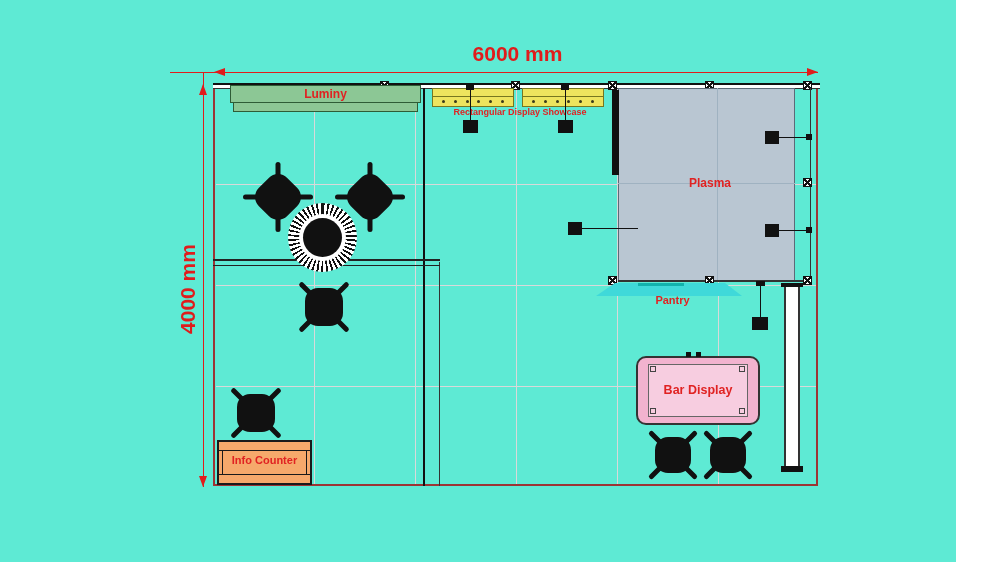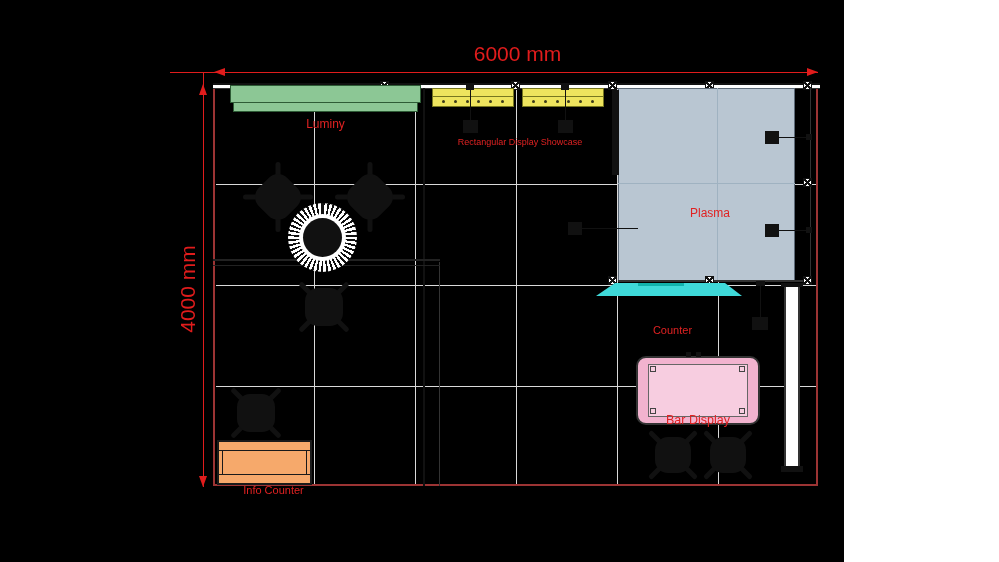--- a/index.html
+++ b/index.html
@@ -1,33 +1,33 @@
 <!DOCTYPE html>
 <html><head>
 <meta charset="utf-8">
 <style>
   html,body{margin:0;padding:0;background:#ffffff;}
-  #stage{position:relative;width:844px;height:562px;background:#000000;overflow:hidden;
-         font-family:"Liberation Sans",sans-serif;}
+  #stage{position:relative;width:956px;height:562px;background:#5eead4;overflow:hidden;
+         font-family:"Liberation Sans",sans-serif;font-weight:bold;}
   .abs{position:absolute;}
   
   .dim-line{background:#e01c1c;}
   .arrow{width:0;height:0;}
   .dim-text{color:#e01c1c;font-size:21px;text-align:center;white-space:nowrap;}
   
   .plan-border{border:2px solid #9c3434;box-sizing:border-box;}
   .top-wall{background:#fff;border-top:2px solid #111;border-bottom:1px solid #333;box-sizing:border-box;}
   .post{width:9px;height:9px;background-color:#fff;border:1px solid #111;box-sizing:border-box;
         background-image:linear-gradient(45deg,transparent 42%,#111 42%,#111 58%,transparent 58%),
                          linear-gradient(135deg,transparent 42%,#111 42%,#111 58%,transparent 58%);}
   .grid-v{width:1px;background:#d9d9d9;}
   .grid-h{height:1px;background:#d9d9d9;}
   .wall-black{background:#111;}
   
-  .lbl{color:#e02222;text-align:center;white-space:nowrap;margin-top:30px;}
+  .lbl{color:#e02222;text-align:center;white-space:nowrap;}
   
   .luminy{background:#8cc795;border:1px solid #2e5c36;box-sizing:border-box;}
   
   .showcase{background:#eee45e;border:1px solid #77771f;box-sizing:border-box;display:flex;flex-direction:column;}
   .showcase .band{height:7px;border-bottom:1px solid #77771f;}
   .showcase .dots{flex:1;display:flex;align-items:center;justify-content:space-around;padding:0 5px;}
   .showcase .dots i{width:3px;height:3px;border-radius:50%;background:#3a3a1a;}
   
   .pantry{background:#b9c6d2;border:1px solid #5d6a78;box-sizing:border-box;}
   .pantry-grid{background:#9fb2c1;}
@@ -141,21 +141,21 @@
   <div class="abs fixture" style="left:779px;top:137px;width:33px;height:1px;"></div>
   <div class="abs fixture" style="left:806px;top:134px;width:6px;height:6px;"></div>
   <div class="abs fixture" style="left:765px;top:224px;width:14px;height:13px;"></div>
   <div class="abs fixture" style="left:779px;top:230px;width:33px;height:1px;"></div>
   <div class="abs fixture" style="left:806px;top:227px;width:6px;height:6px;"></div>
   <div class="abs fixture" style="left:568px;top:222px;width:14px;height:13px;"></div>
   <div class="abs fixture" style="left:582px;top:228px;width:56px;height:1px;"></div>
 
   <div class="abs plasma" style="left:596px;top:283px;width:146px;height:13px;"></div>
   <div class="abs plasma-dark" style="left:638px;top:283px;width:46px;height:3px;"></div>
-  <div class="abs lbl" style="left:630px;top:294px;width:85px;font-size:11px;">Counter</div>
+  <div class="abs lbl" style="left:630px;top:294px;width:85px;font-size:11px;">Pantry</div>
 
   <div class="abs fixture" style="left:760px;top:285px;width:1px;height:33px;"></div>
   <div class="abs fixture" style="left:752px;top:317px;width:16px;height:13px;"></div>
   <div class="abs fixture" style="left:756px;top:281px;width:9px;height:5px;"></div>
 
   <div class="abs wall-dbl" style="left:784px;top:287px;width:16px;height:182px;"></div>
   <div class="abs fixture" style="left:781px;top:283px;width:22px;height:4px;"></div>
   <div class="abs fixture" style="left:781px;top:466px;width:22px;height:6px;"></div>
 
   <div class="abs bar-outer" style="left:636px;top:356px;width:124px;height:69px;"></div>
@@ -167,21 +167,21 @@
   <div class="abs fixture" style="left:686px;top:352px;width:5px;height:5px;"></div>
   <div class="abs fixture" style="left:696px;top:352px;width:5px;height:5px;"></div>
   <div class="abs lbl" style="left:648px;top:383px;width:100px;font-size:12.5px;">Bar Display</div>
 
   <div class="abs info-counter" style="left:217px;top:440px;width:95px;height:45px;">
     <div class="ic-line abs" style="left:0;right:0;top:8px;height:1px;"></div>
     <div class="ic-line abs" style="left:0;right:0;top:32px;height:1px;"></div>
     <div class="ic-line abs" style="left:3px;top:8px;width:1px;height:25px;"></div>
     <div class="ic-line abs" style="right:3px;top:8px;width:1px;height:25px;"></div>
   </div>
-  <div class="abs lbl" style="left:217px;top:454px;width:95px;font-size:11px;padding-left:9px;">Info Counter</div>
+  <div class="abs lbl" style="left:217px;top:454px;width:95px;font-size:11px;">Info Counter</div>
 
   <div class="abs round-table" style="left:288px;top:203px;width:69px;height:69px;"></div>
 
   <div class="chair" style="left:251px;top:170px;width:54px;height:54px;transform:rotate(45deg);">
     <div class="leg a"></div>
       <div class="leg b"></div>
     <div class="seat"></div>
   </div>
   <div class="chair" style="left:343px;top:170px;width:54px;height:54px;transform:rotate(45deg);">
     <div class="leg a"></div>

